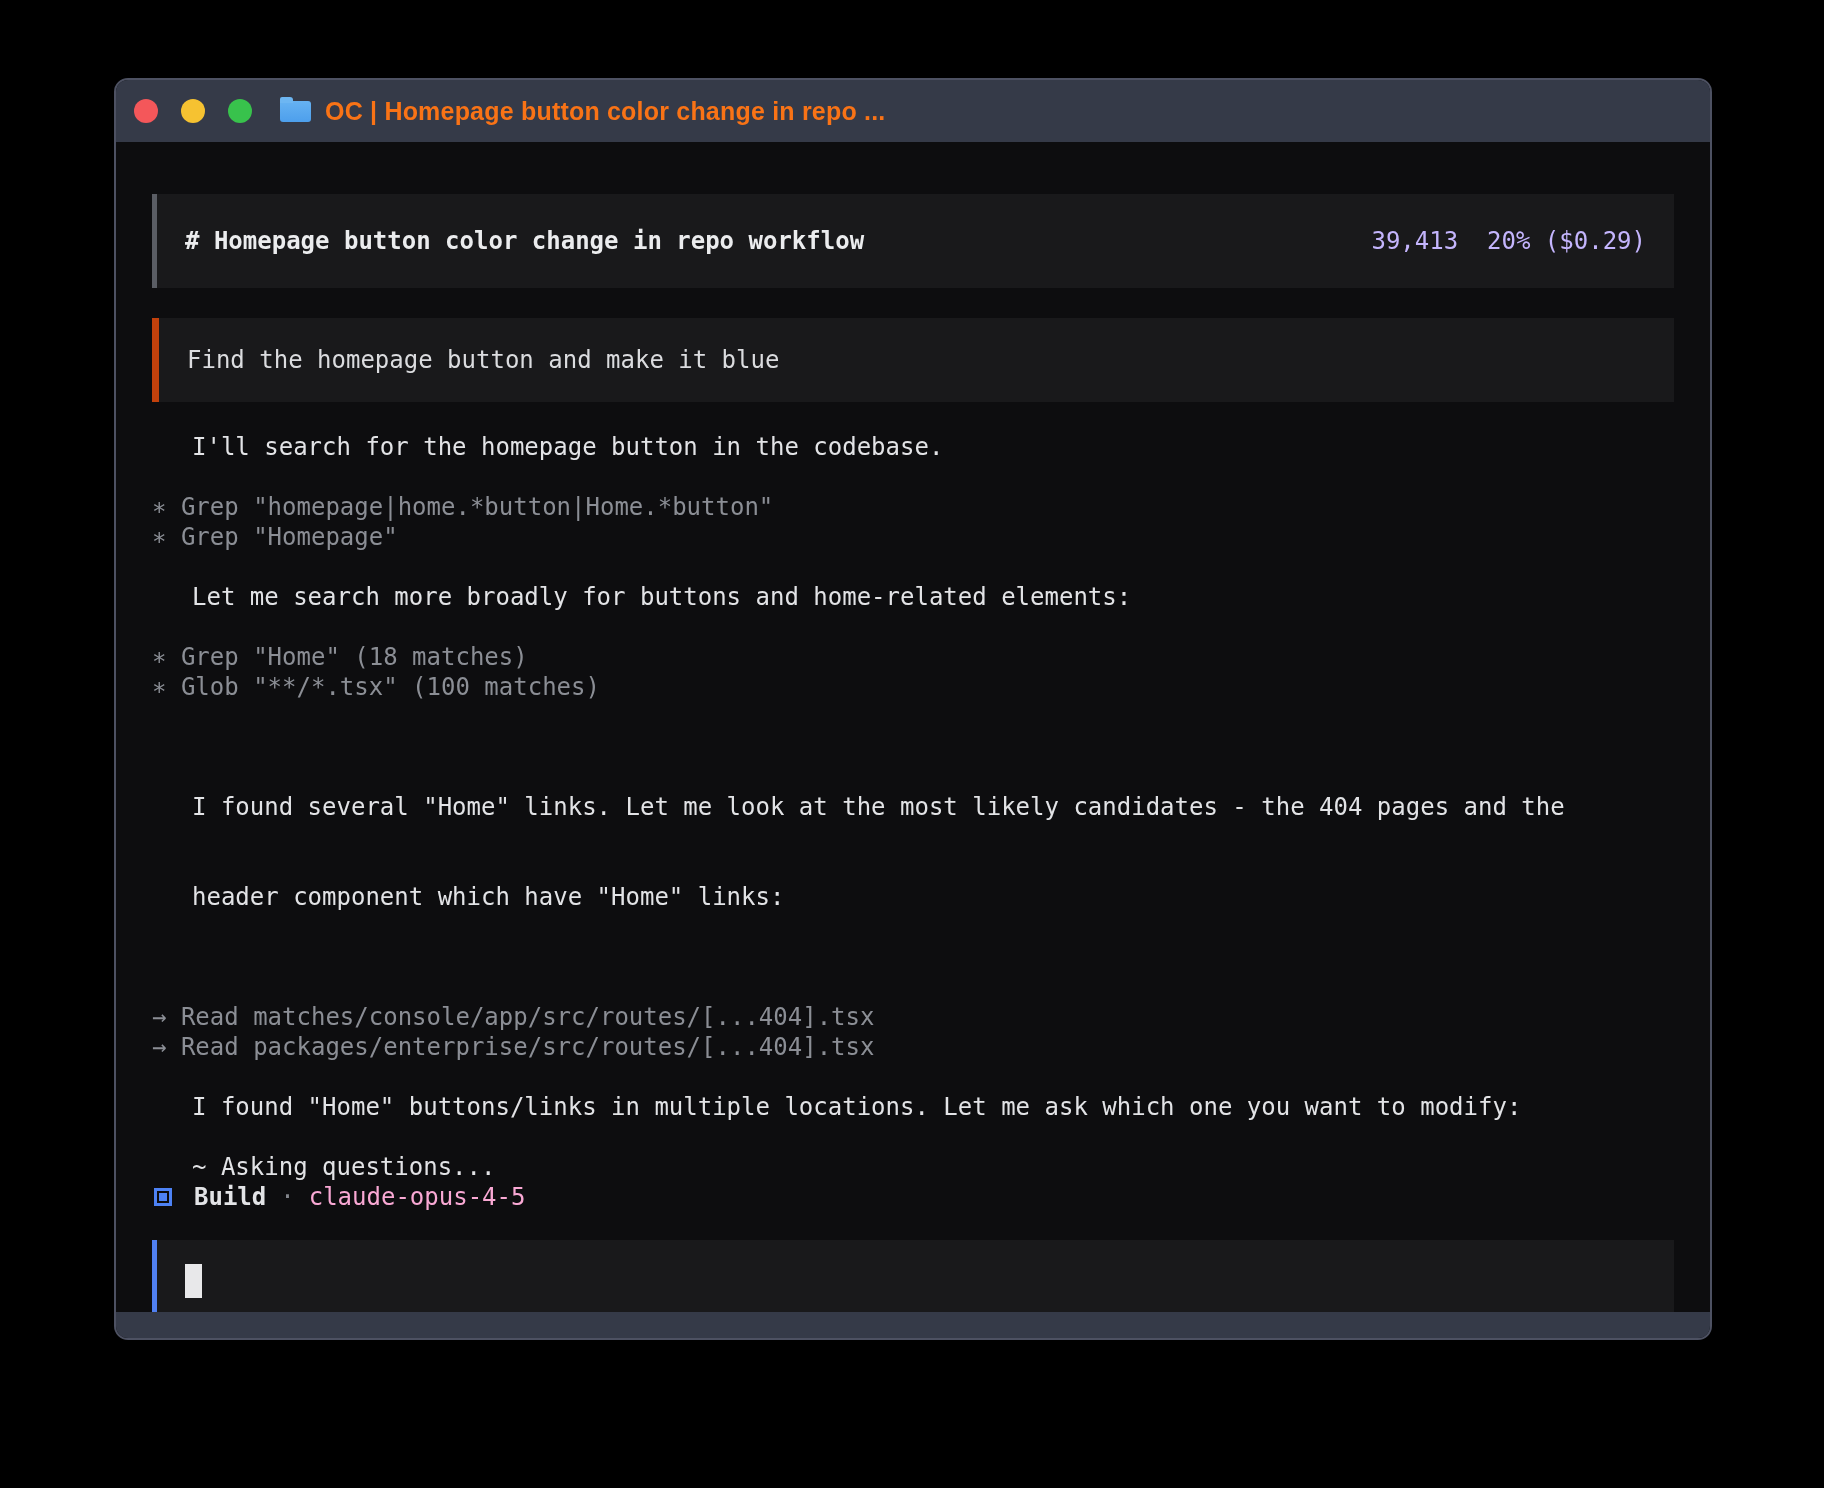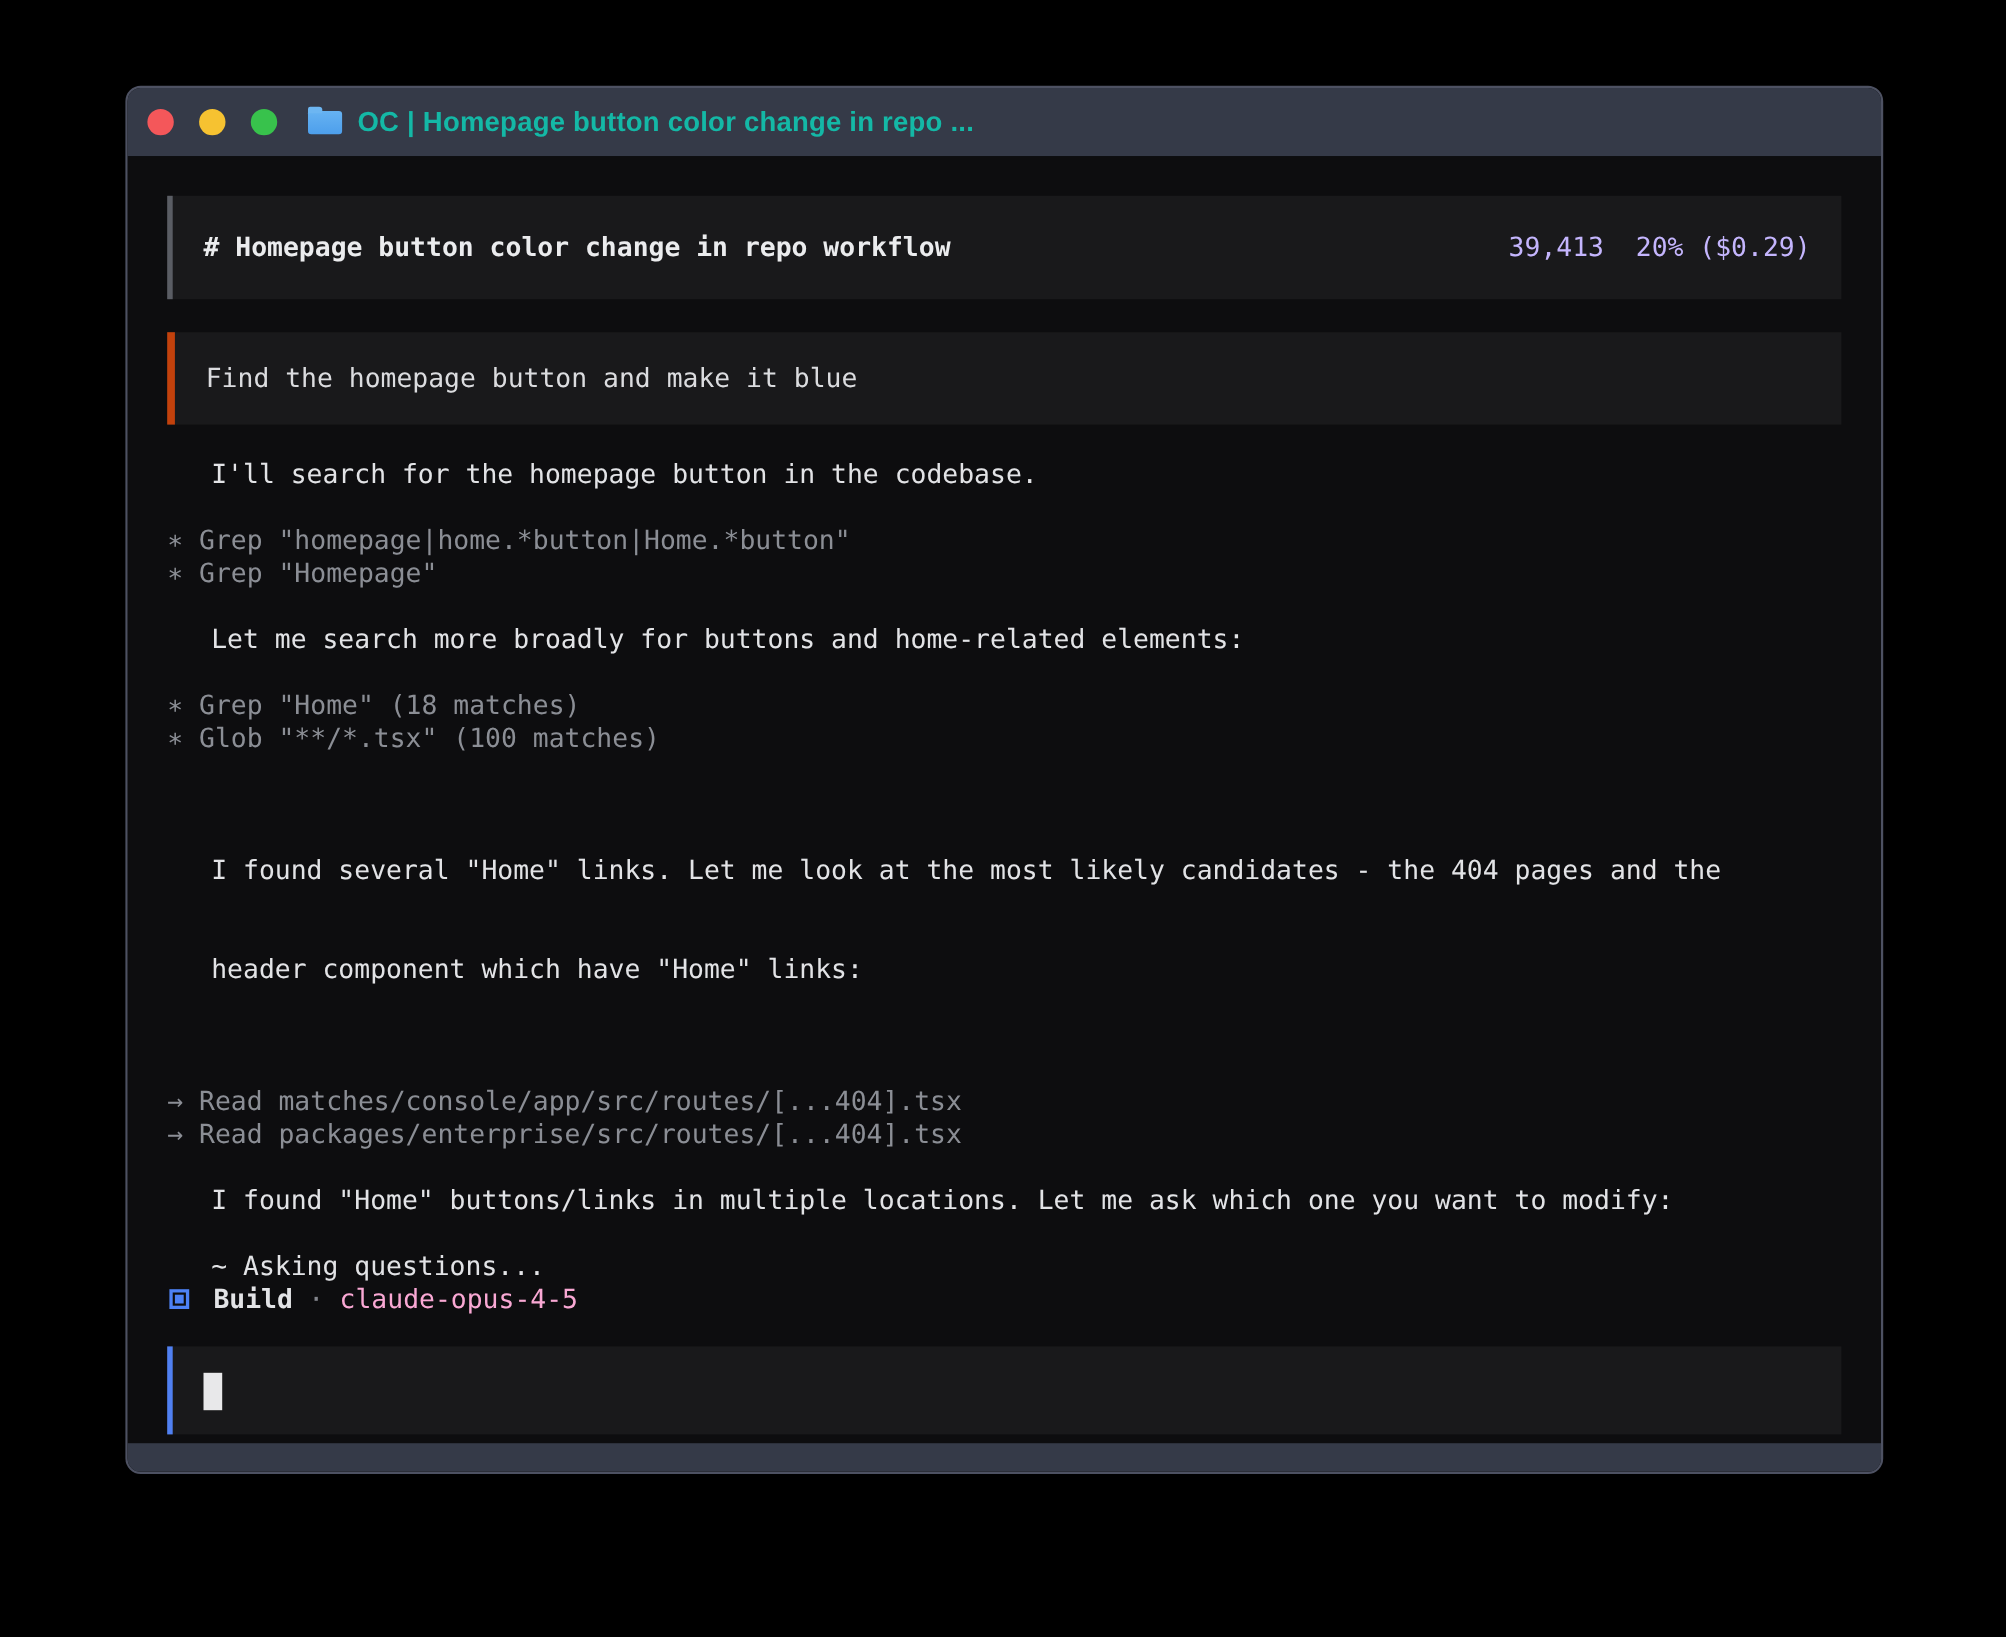--- a/index.html
+++ b/index.html
@@ -20,26 +20,26 @@
   }
   .lights { display:flex; gap:23px; align-items:center; }
   .light { width:24px; height:24px; border-radius:50%; border:none; padding:0; cursor:pointer; }
   .light.red    { background:#f4575a; }
   .light.yellow { background:#f6c231; }
   .light.green  { background:#38c24c; }
   .folder { position:relative; width:31px; height:21px; margin-left:28px;
             background:linear-gradient(#66b2f2,#4d9fec); border-radius:2px 3px 3px 3px; }
   .folder::before { content:""; position:absolute; top:-4px; left:0; width:13px; height:6px;
             background:#6db6f2; border-radius:2px 3px 0 0; }
-  .titlebar .title { margin-left:14px; font-size:25px; font-weight:bold; color:#14b8a6;
+  .titlebar .title { margin-left:14px; font-size:25px; font-weight:bold; color:#f97316;
             letter-spacing:.2px; }
 
   
   .content {
-    flex:1 1 auto; padding:0 36px 14px 36px; background:#0d0d0f;
+    flex:1 1 auto; padding:16px 36px 14px 36px; background:#0d0d0f;
     font-size:24px; line-height:30px; color:#e2e3e6;
     display:flex; flex-direction:column; overflow:hidden;
   }
   .block { background:#19191b; }
   .session-header {
     margin-top:36px; border-left:5px solid #5a5d64;
     padding:32px 28px; display:flex; justify-content:space-between; align-items:center;
   }
   .session-header .stitle { font-weight:bold; color:#ebecee; white-space:pre; }
   .session-header .sstats { color:#c4b5fd; white-space:pre; }

